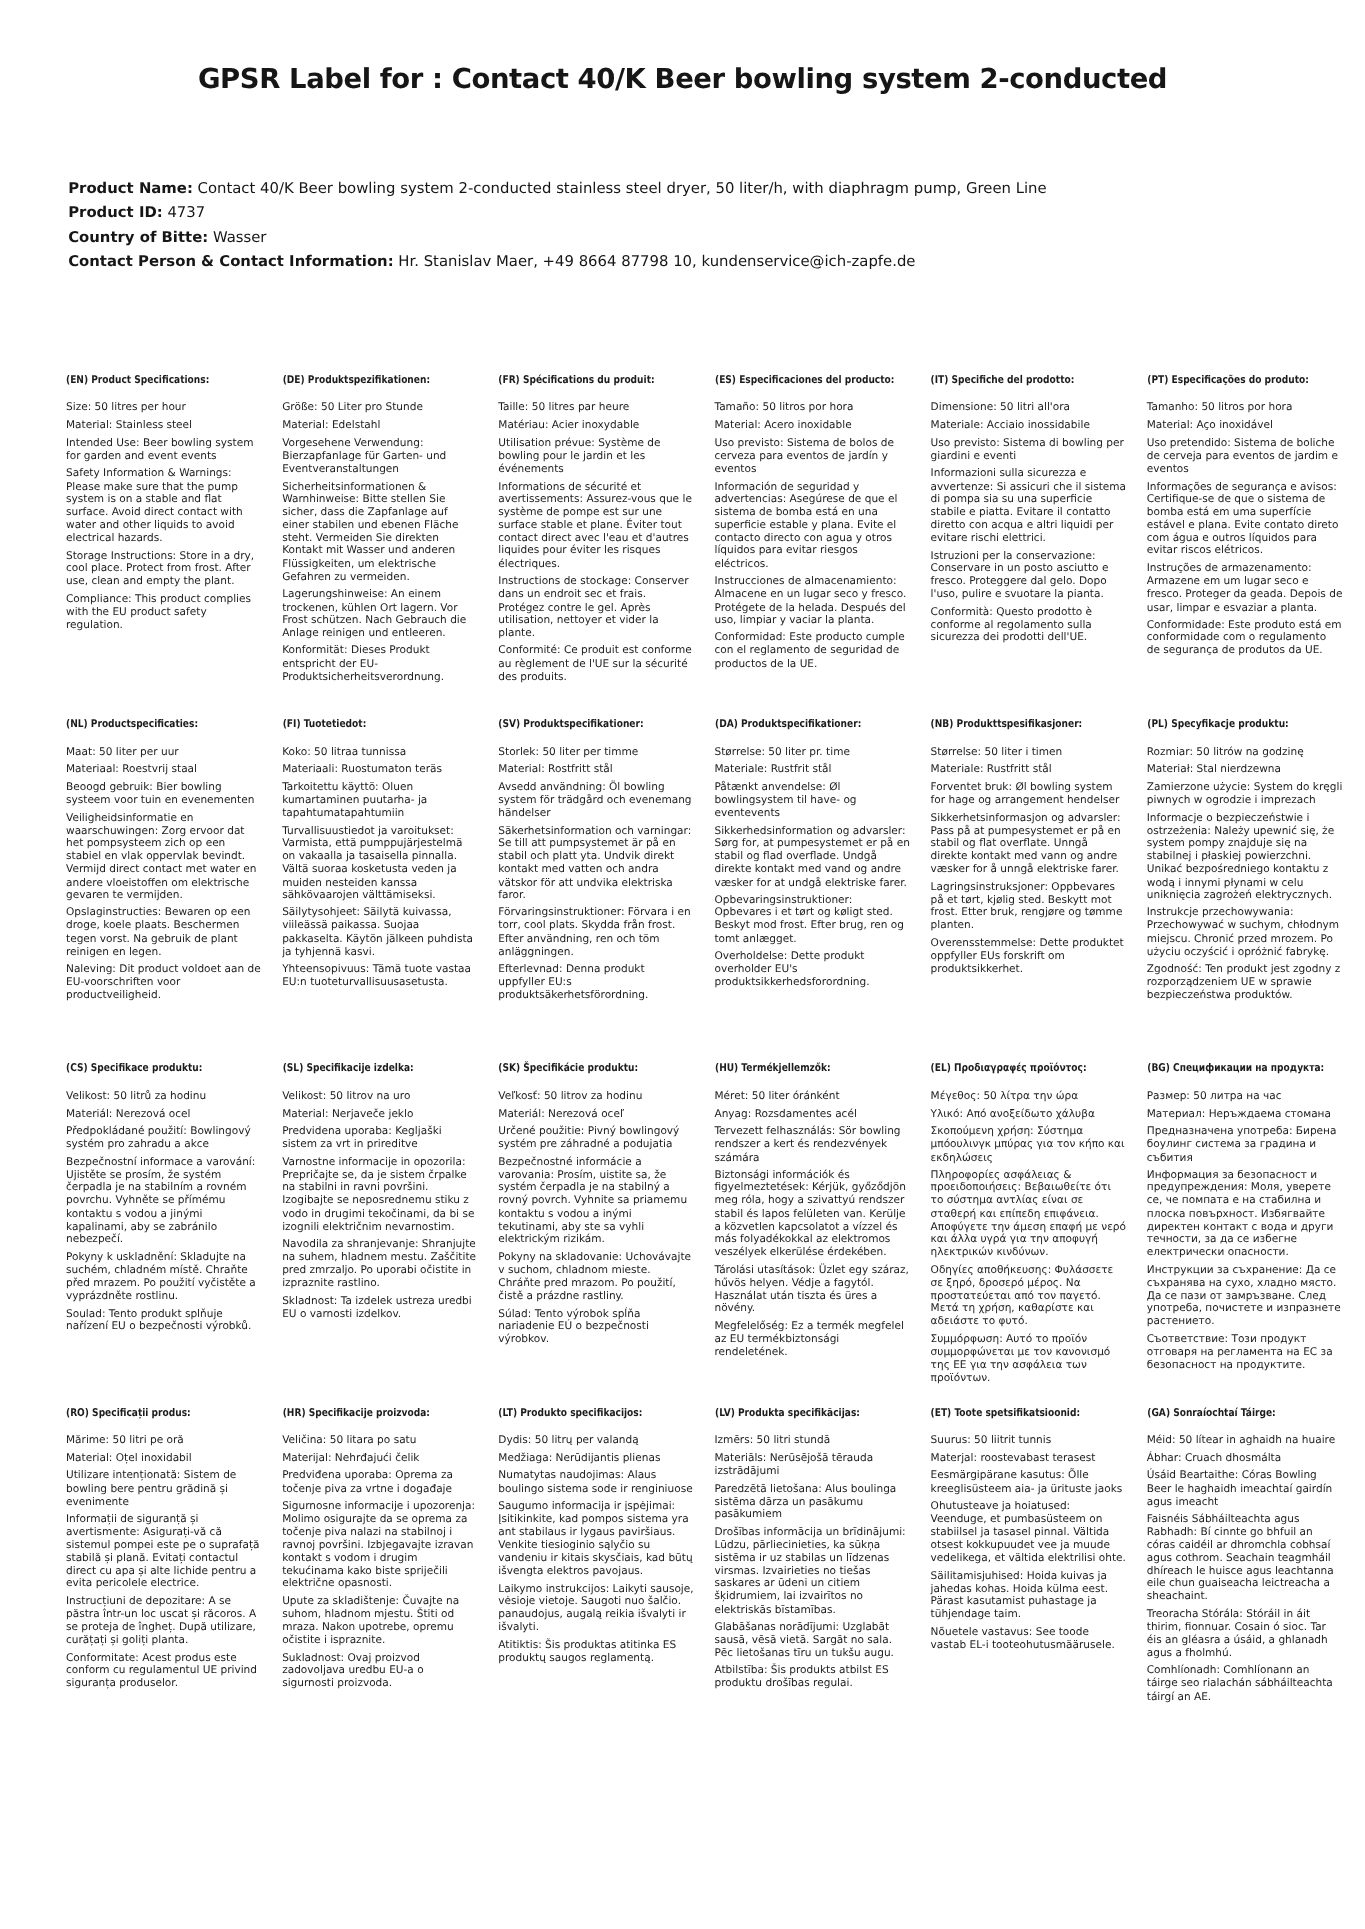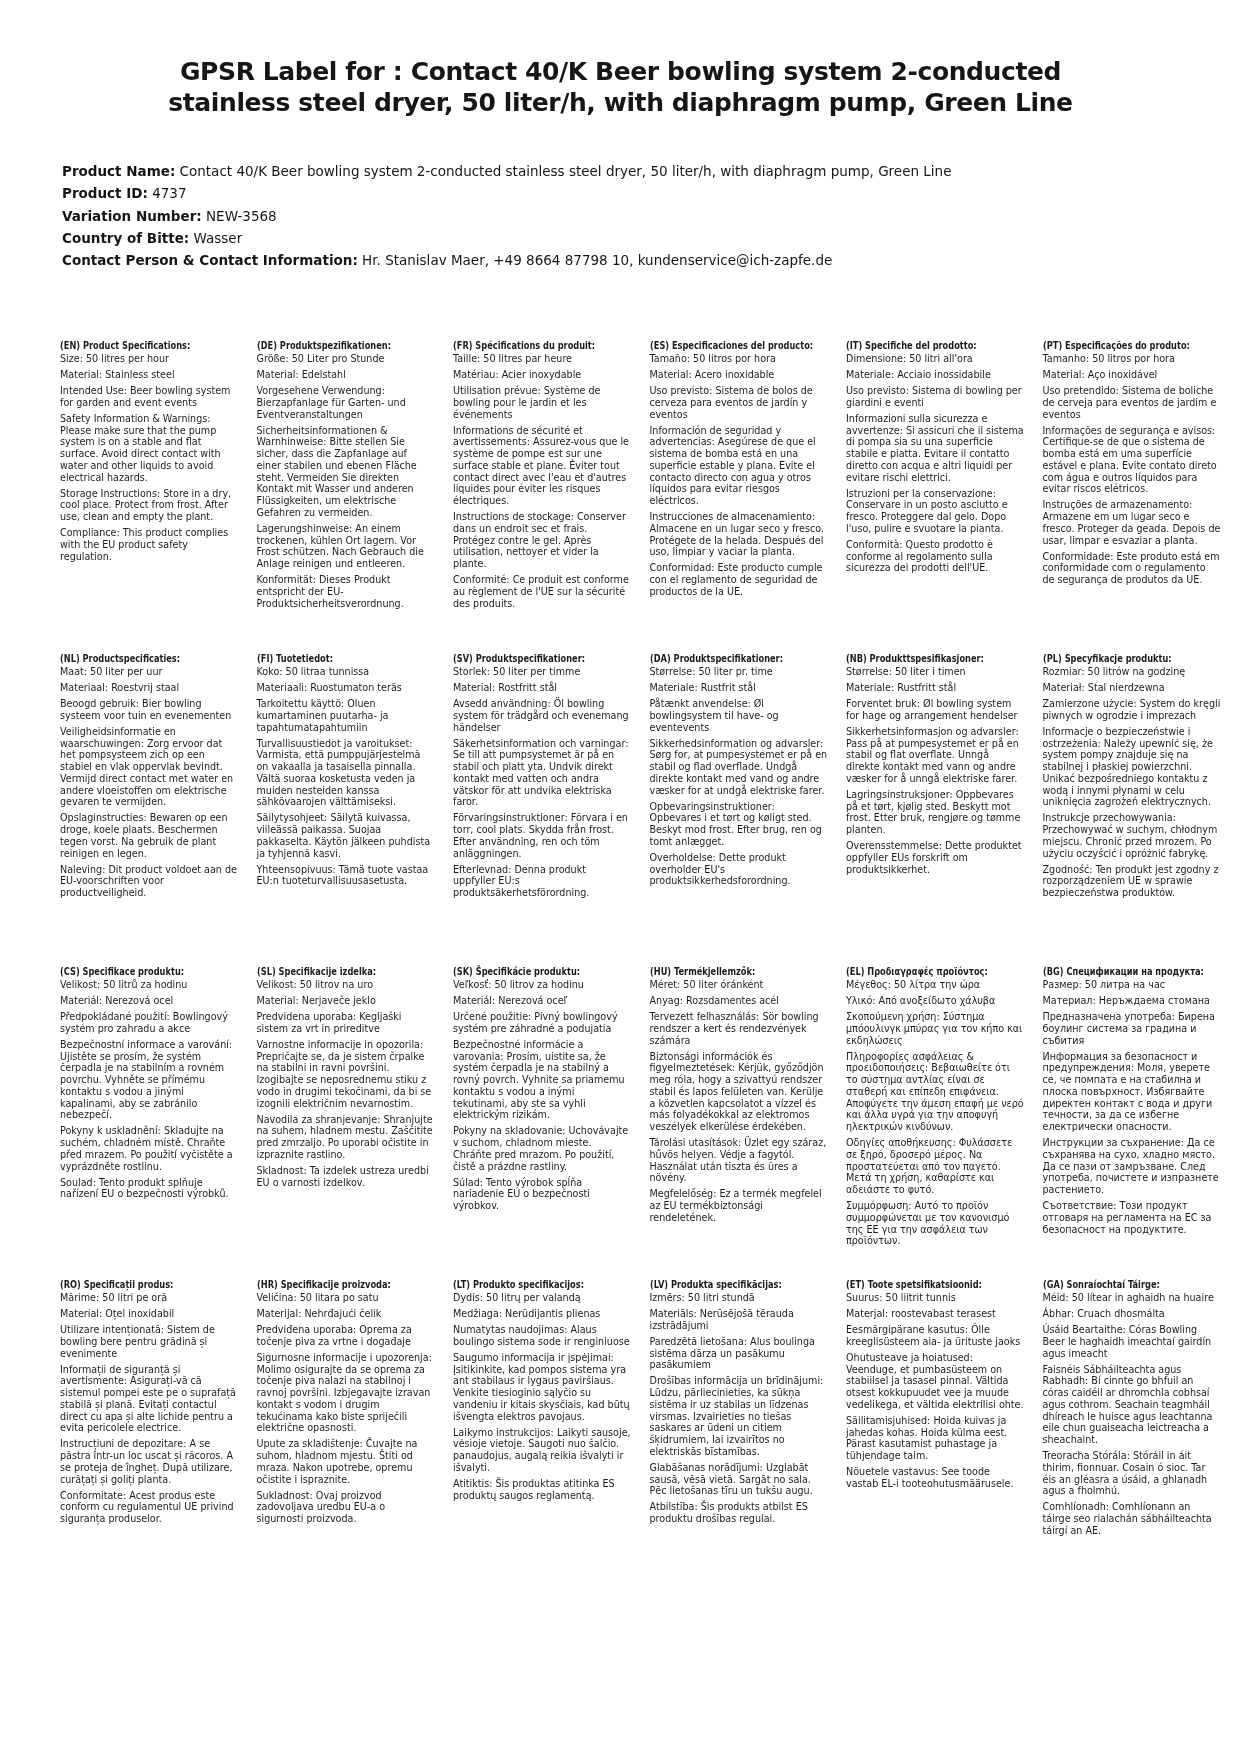--- a/index.html
+++ b/index.html
@@ -10,21 +10,21 @@
          font-size:25px;line-height:31px;letter-spacing:-0.4px}
   .product-info{position:absolute;left:62px;top:160px;font-size:13.5px;line-height:22.3px}
   .info-label{font-weight:bold}
   .info-value{font-weight:normal}
   .lang-grid{position:absolute;left:60px;top:340px;display:grid;
              grid-template-columns:repeat(6,196.5px);grid-auto-rows:313px}
   .lang-block{width:178px;font-size:9.6px;line-height:11.7px;color:#1c1c1c}
   .lang-heading{font-weight:bold;white-space:nowrap;display:inline-block;
                 transform:scaleX(.85);transform-origin:0 50%;font-size:9.7px}
   .lang-block p{margin:4.5px 0 0 0}
-  .lang-block p:first-of-type{margin-top:1px}
+  .lang-block p:first-of-type{margin-top:13px}
   
   .barcode-wrap{position:absolute;left:437px;top:1588px;width:330px;height:66px}
   #barcode-svg{position:absolute;left:26px;top:0}
   .bd{position:absolute;top:43px;font-size:16px;background:#fff;padding:0 2px;
       transform:translateX(-50%);font-family:"DejaVu Sans",sans-serif;color:#000}
   .bd7{left:8px;background:transparent}
   .bdg1{left:98px}
   .bdg2{left:239px}
   
   .ce-mark{position:absolute;left:449px;top:1668px;width:84px;height:48px;overflow:visible}
@@ -37,27 +37,25 @@
   .age-text{font-family:"DejaVu Sans",sans-serif;font-size:15px;font-weight:bold;
             text-anchor:middle;fill:#111}
 </style>
 </head>
 <body>
 
 <div class="page">
 
   <div class="title">
     <div>GPSR Label for : Contact 40/K Beer bowling system 2-conducted</div>
-    <div>stainless steel dryer, 50 liter/h, with diaphragm pump, Green Line</div>
   </div>
 
   <div class="product-info">
       <div class="info-line"><span class="info-label">Product Name:</span><span class="info-value"> Contact 40/K Beer bowling system 2-conducted stainless steel dryer, 50 liter/h, with diaphragm pump, Green Line</span></div>
       <div class="info-line"><span class="info-label">Product ID:</span><span class="info-value"> 4737</span></div>
-      <div class="info-line"><span class="info-label">Variation Number:</span><span class="info-value"> NEW-3568</span></div>
       <div class="info-line"><span class="info-label">Country of Bitte:</span><span class="info-value"> Wasser</span></div>
       <div class="info-line"><span class="info-label">Contact Person &amp; Contact Information:</span><span class="info-value"> Hr. Stanislav Maer, +49 8664 87798 10, kundenservice@ich-zapfe.de</span></div>
     </div>
 
   <div class="lang-grid">
       <div class="lang-block"><div class="lang-heading">(EN) Product Specifications:</div><p>Size: 50 litres per hour</p><p>Material: Stainless steel</p><p>Intended Use: Beer bowling system for garden and event events</p><p>Safety Information &amp; Warnings: Please make sure that the pump system is on a stable and flat surface. Avoid direct contact with water and other liquids to avoid electrical hazards.</p><p>Storage Instructions: Store in a dry, cool place. Protect from frost. After use, clean and empty the plant.</p><p>Compliance: This product complies with the EU product safety regulation.</p></div>
       <div class="lang-block"><div class="lang-heading">(DE) Produktspezifikationen:</div><p>Größe: 50 Liter pro Stunde</p><p>Material: Edelstahl</p><p>Vorgesehene Verwendung: Bierzapfanlage für Garten- und Eventveranstaltungen</p><p>Sicherheitsinformationen &amp; Warnhinweise: Bitte stellen Sie sicher, dass die Zapfanlage auf einer stabilen und ebenen Fläche steht. Vermeiden Sie direkten Kontakt mit Wasser und anderen Flüssigkeiten, um elektrische Gefahren zu vermeiden.</p><p>Lagerungshinweise: An einem trockenen, kühlen Ort lagern. Vor Frost schützen. Nach Gebrauch die Anlage reinigen und entleeren.</p><p>Konformität: Dieses Produkt entspricht der EU-Produktsicherheitsverordnung.</p></div>
       <div class="lang-block"><div class="lang-heading">(FR) Spécifications du produit:</div><p>Taille: 50 litres par heure</p><p>Matériau: Acier inoxydable</p><p>Utilisation prévue: Système de bowling pour le jardin et les événements</p><p>Informations de sécurité et avertissements: Assurez-vous que le système de pompe est sur une surface stable et plane. Éviter tout contact direct avec l'eau et d'autres liquides pour éviter les risques électriques.</p><p>Instructions de stockage: Conserver dans un endroit sec et frais. Protégez contre le gel. Après utilisation, nettoyer et vider la plante.</p><p>Conformité: Ce produit est conforme au règlement de l'UE sur la sécurité des produits.</p></div>
       <div class="lang-block"><div class="lang-heading">(ES) Especificaciones del producto:</div><p>Tamaño: 50 litros por hora</p><p>Material: Acero inoxidable</p><p>Uso previsto: Sistema de bolos de cerveza para eventos de jardín y eventos</p><p>Información de seguridad y advertencias: Asegúrese de que el sistema de bomba está en una superficie estable y plana. Evite el contacto directo con agua y otros líquidos para evitar riesgos eléctricos.</p><p>Instrucciones de almacenamiento: Almacene en un lugar seco y fresco. Protégete de la helada. Después del uso, limpiar y vaciar la planta.</p><p>Conformidad: Este producto cumple con el reglamento de seguridad de productos de la UE.</p></div>
       <div class="lang-block"><div class="lang-heading">(IT) Specifiche del prodotto:</div><p>Dimensione: 50 litri all'ora</p><p>Materiale: Acciaio inossidabile</p><p>Uso previsto: Sistema di bowling per giardini e eventi</p><p>Informazioni sulla sicurezza e avvertenze: Si assicuri che il sistema di pompa sia su una superficie stabile e piatta. Evitare il contatto diretto con acqua e altri liquidi per evitare rischi elettrici.</p><p>Istruzioni per la conservazione: Conservare in un posto asciutto e fresco. Proteggere dal gelo. Dopo l'uso, pulire e svuotare la pianta.</p><p>Conformità: Questo prodotto è conforme al regolamento sulla sicurezza dei prodotti dell'UE.</p></div>

